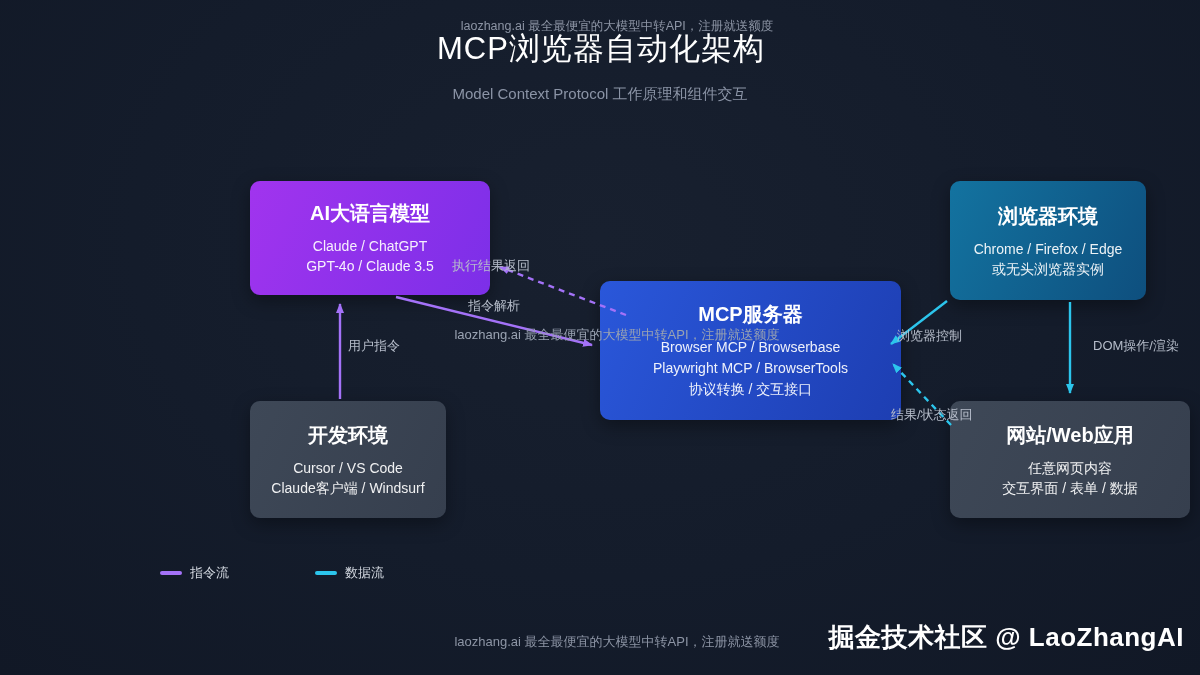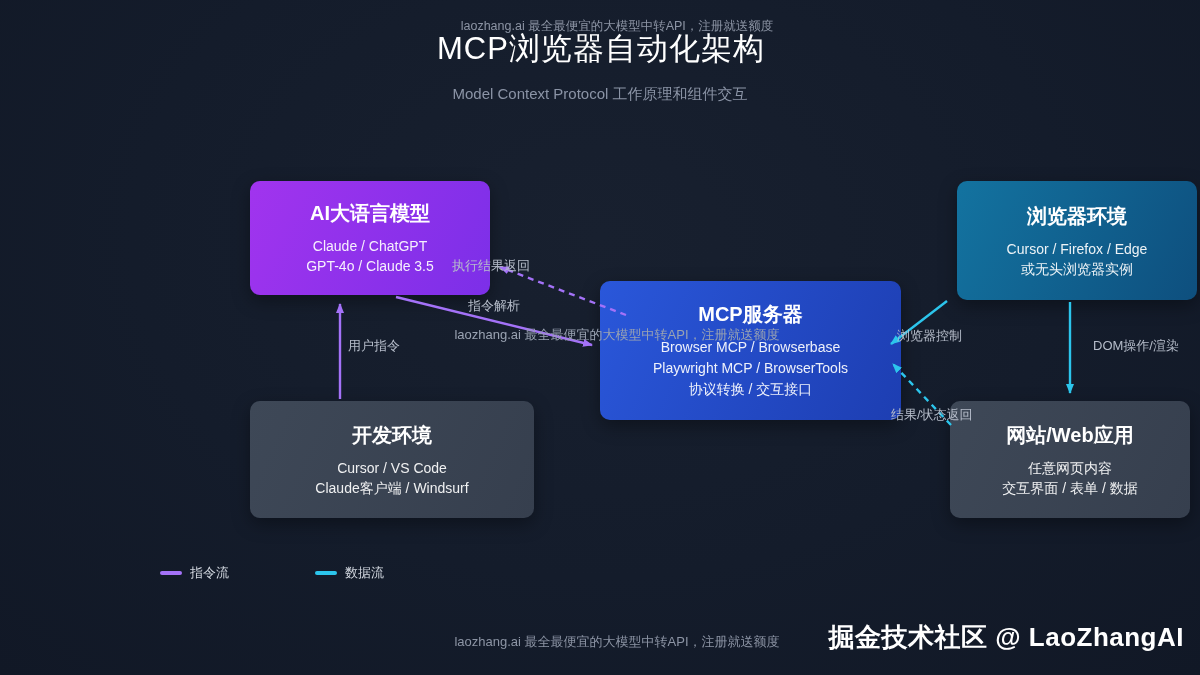--- a/index.html
+++ b/index.html
@@ -22,23 +22,23 @@
     align-items:center; justify-content:center; color:#fff;
     box-shadow:0 6px 18px rgba(0,0,0,0.35); z-index:1; }
   .node-title { font-size:20px; font-weight:bold; margin-bottom:9px; }
   .node-line { font-size:14px; line-height:20px; color:rgba(255,255,255,0.92); }
   .node-mcp .node-line { line-height:21px; }
 
   .node-llm     { left:250px; top:181px; width:240px; height:114px;
                   background:linear-gradient(115deg,#a134ee 0%,#7c2fe8 100%); }
   .node-mcp     { left:600px; top:281px; width:301px; height:139px;
                   background:linear-gradient(115deg,#2a57da 0%,#1d3eb2 100%); }
-  .node-browser { left:950px; top:181px; width:240px; height:119px;
-                  background:linear-gradient(115deg,#1373a0 0%,#0e4f7e 100%);margin-left:7px; }
-  .node-dev     { left:250px; top:401px; width:284px; height:117px;
+  .node-browser { left:950px; top:181px; width:196px; height:119px;
+                  background:linear-gradient(115deg,#1373a0 0%,#0e4f7e 100%); }
+  .node-dev     { left:250px; top:401px; width:196px; height:117px;
                   background:linear-gradient(115deg,#3e4857 0%,#363f4e 100%); }
   .node-web     { left:950px; top:401px; width:240px; height:117px;
                   background:linear-gradient(115deg,#3e4857 0%,#363f4e 100%); }
 
   .edge-layer { position:absolute; left:0; top:0; z-index:3; pointer-events:none; }
   .edge { fill:none; stroke-width:2.4; }
   .edge.purple { stroke:#a472f8; }
   .edge.cyan   { stroke:#2cc5ec; }
   .edge.dashed { stroke-dasharray:6 5; }
 
@@ -94,21 +94,21 @@
 
   <div class="node node-mcp">
     <div class="node-title">MCP服务器</div>
     <div class="node-line">Browser MCP / Browserbase</div>
     <div class="node-line">Playwright MCP / BrowserTools</div>
     <div class="node-line">协议转换 / 交互接口</div>
   </div>
 
   <div class="node node-browser">
     <div class="node-title">浏览器环境</div>
-    <div class="node-line">Cursor / Firefox / Edge</div>
+    <div class="node-line">Chrome / Firefox / Edge</div>
     <div class="node-line">或无头浏览器实例</div>
   </div>
 
   <div class="node node-dev">
     <div class="node-title">开发环境</div>
     <div class="node-line">Cursor / VS Code</div>
     <div class="node-line">Claude客户端 / Windsurf</div>
   </div>
 
   <div class="node node-web">

